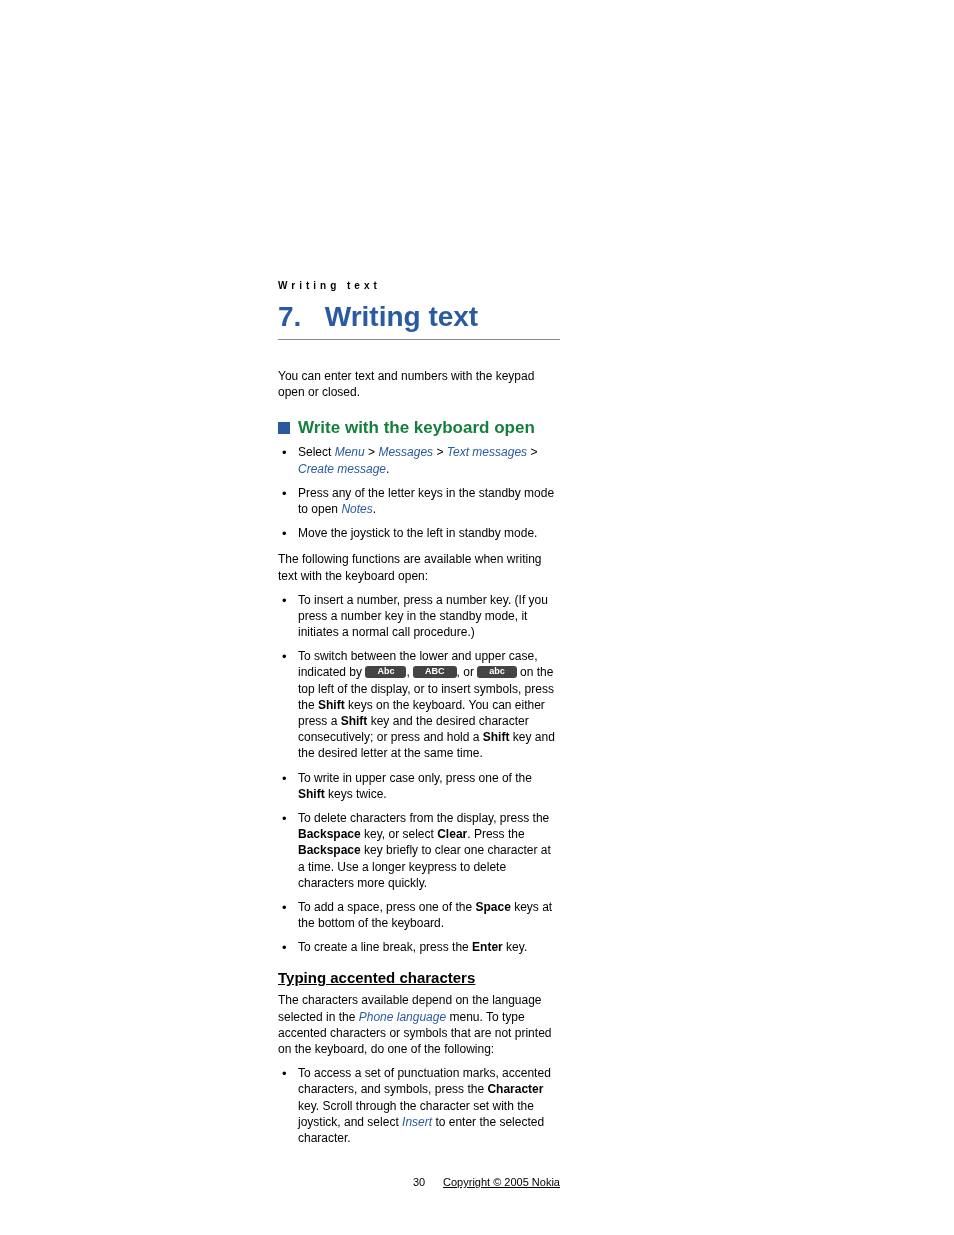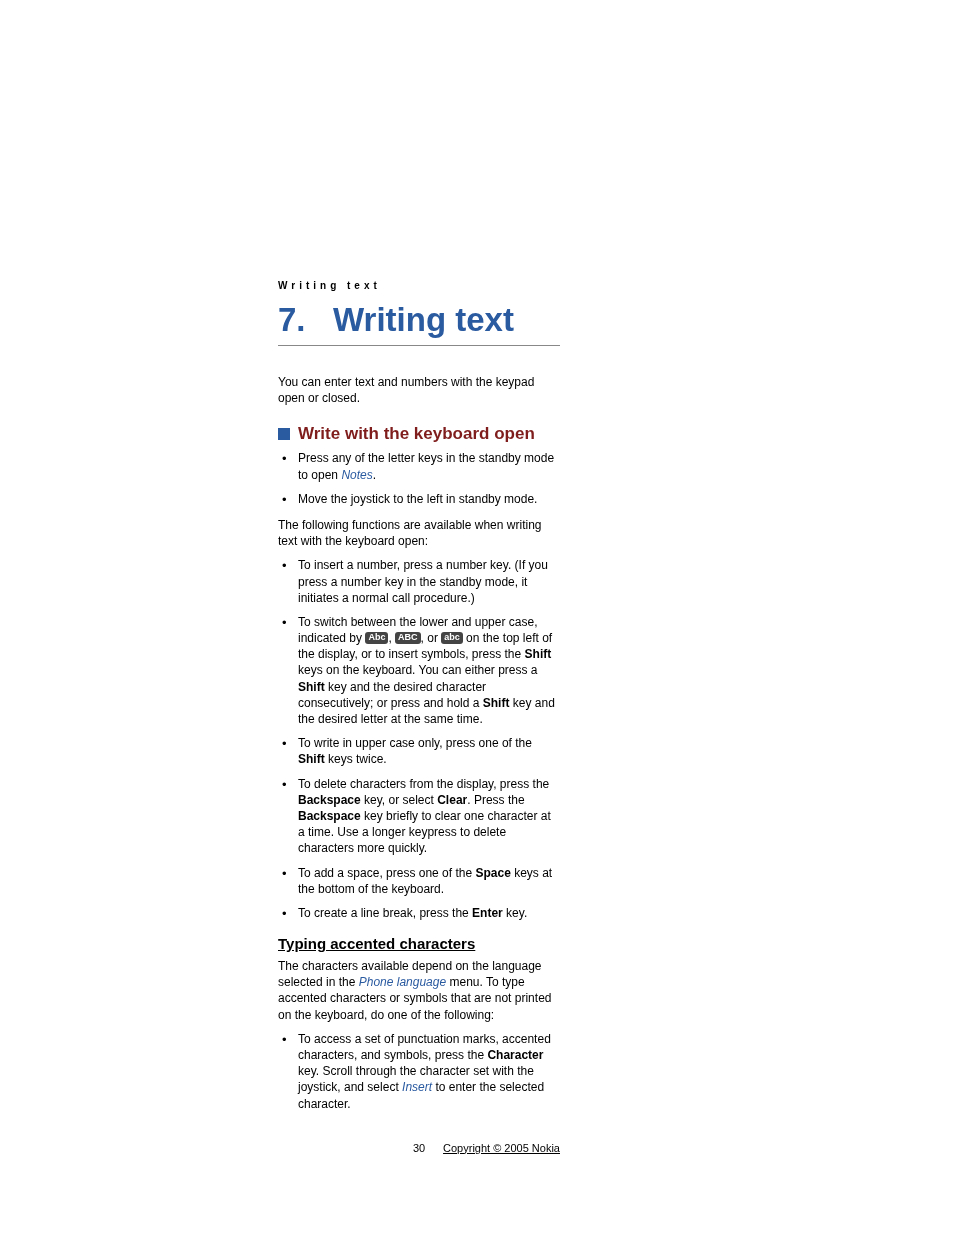--- a/index.html
+++ b/index.html
@@ -15,21 +15,21 @@
     box-sizing: border-box;
     width: 838px;
   }
   .running-header {
     font-size: 10px;
     font-weight: bold;
     letter-spacing: 4px;
     margin-bottom: 10px;
   }
   .chapter-title {
-    font-size: 33px;
+    font-size: 28px;
     font-weight: bold;
     color: #2a5aa0;
     margin: 0 0 6px 0;
     font-family: Verdana, Geneva, sans-serif;
   }
   .chapter-num {
     color: #2a5aa0;
   }
   .title-rule {
     border: none;
@@ -41,21 +41,21 @@
     font-size: 12px;
     line-height: 1.35;
     margin: 0 0 18px 0;
   }
   .body-text.tight {
     margin-bottom: 8px;
   }
   .section-heading {
     font-size: 17px;
     font-weight: bold;
-    color: #7f1d1d;
+    color: #15803d;
     margin: 10px 0 6px 0;
     display: flex;
     align-items: center;
   }
   .block-bullet {
     display: inline-block;
     width: 12px;
     height: 12px;
     background: #2a5aa0;
     margin-right: 8px;
@@ -92,21 +92,21 @@
     font-style: italic;
   }
   .bold { font-weight: bold; }
   .indicator {
     display: inline-block;
     background: #444;
     color: #fff;
     border-radius: 3px;
     font-size: 9px;
     font-weight: bold;
-    padding: 1px 3px;
+    padding: 1px 12px;
     line-height: 1.1;
     vertical-align: middle;
     position: relative;
     top: -1px;
   }
   .footer {
     display: flex;
     justify-content: flex-end;
     align-items: baseline;
     font-size: 11px;
@@ -136,20 +136,23 @@
 
   <p class="body-text">You can enter text and numbers with the keypad open or closed.</p>
 
   <h2 class="section-heading">
     <span class="block-bullet"></span>
     <span>Write with the keyboard open</span>
   </h2>
 
 
   <ul class="bullets">
+    <li>
+      <span>Select </span><span class="emph-link">Menu</span> &gt; <span class="emph-link">Messages</span> &gt; <span class="emph-link">Text messages</span> &gt; <span class="emph-link">Create message</span>.
+    </li>
     <li>
       <span>Press any of the letter keys in the standby mode to open </span><span class="emph-link">Notes</span>.
     </li>
     <li>Move the joystick to the left in standby mode.</li>
   </ul>
 
 
   <p class="body-text tight">The following functions are available when writing text with the keyboard open:</p>
 
   <ul class="bullets">

